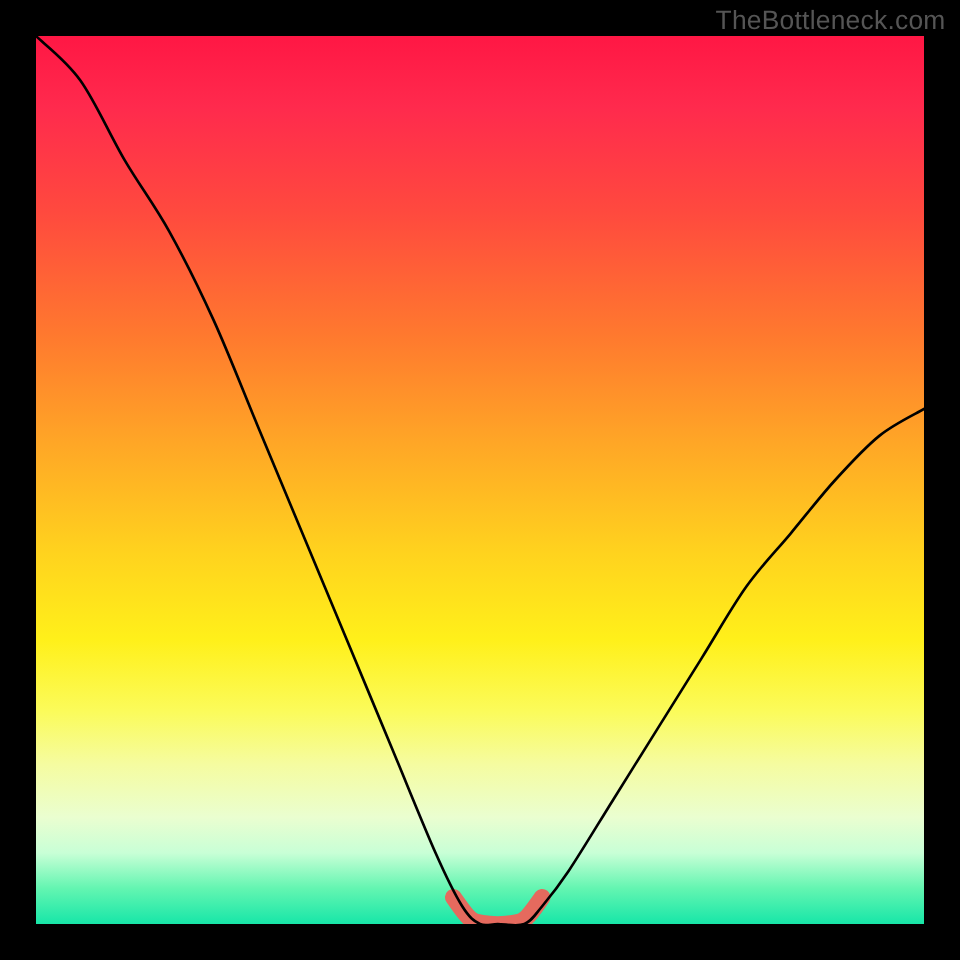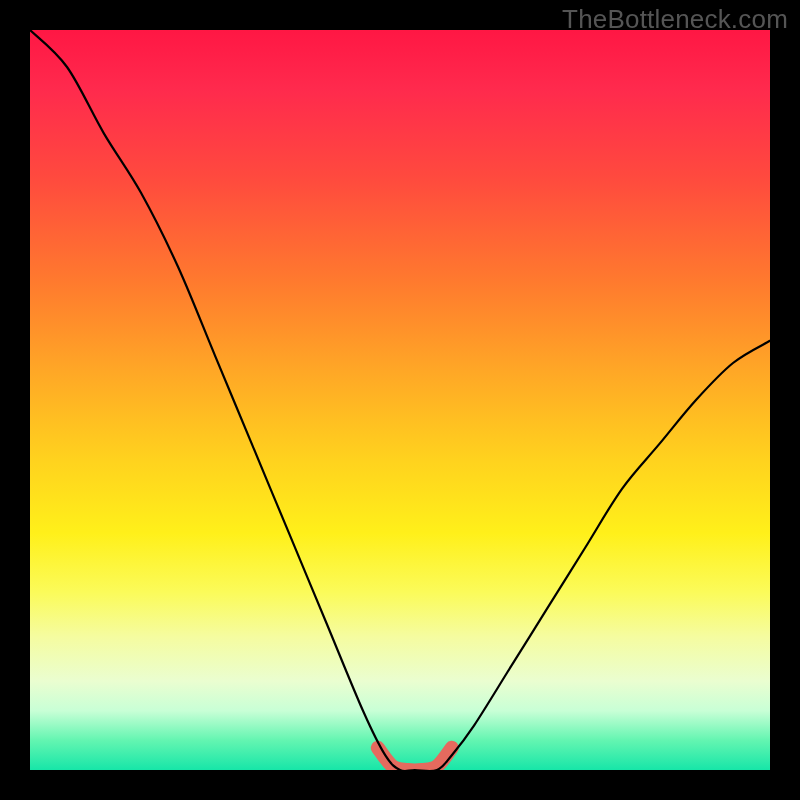--- a/index.html
+++ b/index.html
@@ -15,21 +15,21 @@
     position: relative;
     width: 800px;
     height: 800px;
     background: #000;
   }
   .watermark {
     position: absolute;
     top: 4px;
     right: 12px;
     color: #555;
-    font-size: 26px;
+    font-size: 22px;
     font-weight: 500;
     letter-spacing: 0.2px;
     z-index: 10;
   }
   .plot-area {
     position: absolute;
     left: 30px;
     top: 30px;
     width: 740px;
     height: 740px;

